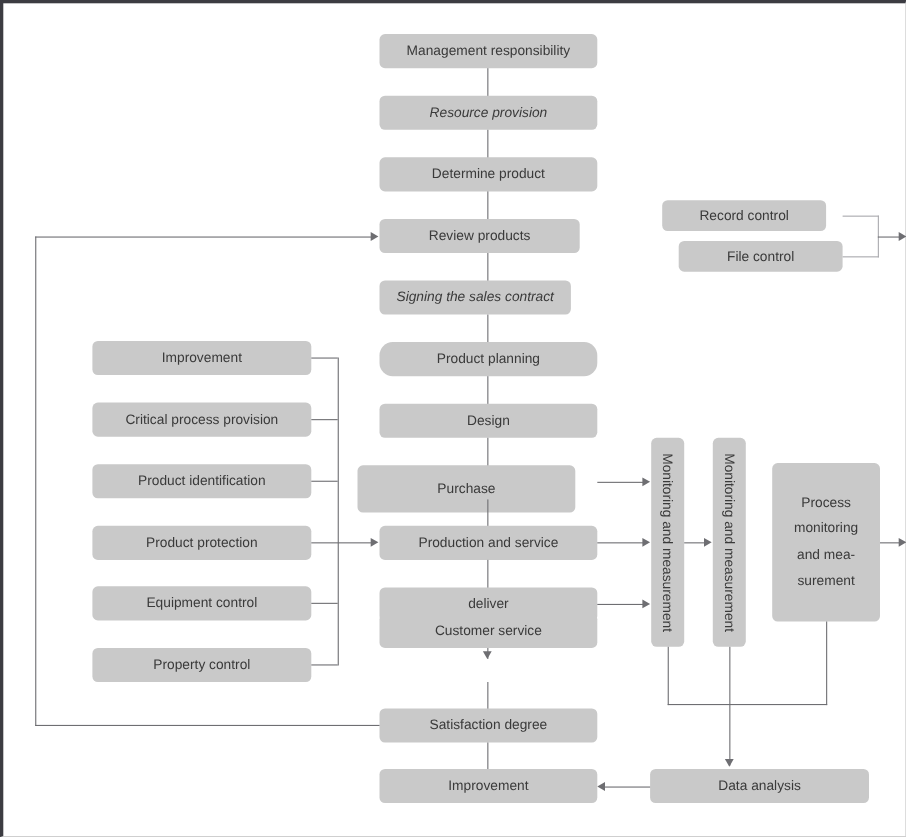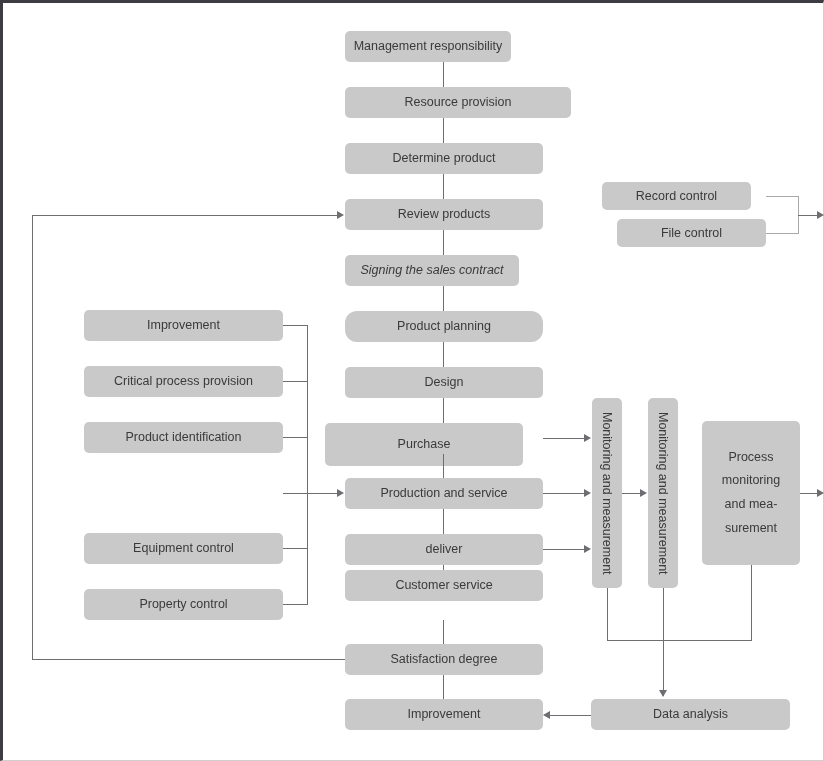--- a/index.html
+++ b/index.html
@@ -78,39 +78,39 @@
     border-right: 7px solid #6e6e72;
   }
 </style>
 </head>
 <body>
 
 <div id="canvas">
 
   <div id="frame-dark"></div>
 
-  <div class="node" style="left:345px; top:31px; width:166px; height:31px;">
+  <div class="node" style="left:345px; top:31px; width:198px; height:31px;">
     <span>Management responsibility</span>
   </div>
   <div class="ln v" style="left:443px; top:62px; height:34px;"></div>
   <div class="arrowhead down" style="left:439px; top:89px;"></div>
 
-  <div class="node" style="left:345px; top:87px; width:226px; height:31px;">
+  <div class="node" style="left:345px; top:87px; width:198px; height:31px;font-style:italic;">
     <span>Resource provision</span>
   </div>
   <div class="ln v" style="left:443px; top:118px; height:34px;"></div>
   <div class="arrowhead down" style="left:439px; top:145px;"></div>
 
   <div class="node" style="left:345px; top:143px; width:198px; height:31px;">
     <span>Determine product</span>
   </div>
   <div class="ln v" style="left:443px; top:174px; height:34px;"></div>
   <div class="arrowhead down" style="left:439px; top:201px;"></div>
 
-  <div class="node" style="left:345px; top:199px; width:198px; height:31px;">
+  <div class="node" style="left:345px; top:199px; width:182px; height:31px;">
     <span>Review products</span>
   </div>
   <div class="ln v" style="left:443px; top:230px; height:34px;"></div>
   <div class="arrowhead down" style="left:439px; top:257px;"></div>
 
   <div class="node" style="left:345px; top:255px; width:174px; height:31px;font-style:italic;">
     <span>Signing the sales contract</span>
   </div>
   <div class="ln v" style="left:443px; top:286px; height:34px;"></div>
   <div class="arrowhead down" style="left:439px; top:313px;"></div>
@@ -138,21 +138,21 @@
   </div>
   <div class="ln v" style="left:443px; top:509px; height:34px;"></div>
   <div class="arrowhead down" style="left:439px; top:536px;"></div>
 
   <div class="node" style="left:345px; top:534px; width:198px; height:31px;">
     <span>deliver</span>
   </div>
   <div class="ln v" style="left:443px; top:565px; height:34px;"></div>
   <div class="arrowhead down" style="left:439px; top:592px;"></div>
 
-  <div class="node" style="left:345px; top:570px; width:198px; height:31px;">
+  <div class="node" style="left:345px; top:558px; width:198px; height:31px;">
     <span>Customer service</span>
   </div>
   <div class="ln v" style="left:443px; top:620px; height:34px;"></div>
   <div class="arrowhead down" style="left:439px; top:647px;"></div>
 
   <div class="node" style="left:345px; top:644px; width:198px; height:31px;">
     <span>Satisfaction degree</span>
   </div>
   <div class="ln v" style="left:443px; top:675px; height:34px;"></div>
   <div class="arrowhead down" style="left:439px; top:702px;"></div>
@@ -167,20 +167,23 @@
   <div class="arrowhead right" style="left:337px; top:211px;"></div>
 
   <div class="node" style="left:84px; top:310px; width:199px; height:31px;">
     <span>Improvement</span>
   </div>
   <div class="node" style="left:84px; top:366px; width:199px; height:31px;">
     <span>Critical process provision</span>
   </div>
   <div class="node" style="left:84px; top:422px; width:199px; height:31px;">
     <span>Product identification</span>
+  </div>
+  <div class="node" style="left:84px; top:478px; width:199px; height:31px;">
+    <span>Product protection</span>
   </div>
   <div class="node" style="left:84px; top:533px; width:199px; height:31px;">
     <span>Equipment control</span>
   </div>
   <div class="node" style="left:84px; top:589px; width:199px; height:31px;">
     <span>Property control</span>
   </div>
 
   <div class="ln h" style="left:283px; top:325px; width:24px;"></div>
   <div class="ln h" style="left:283px; top:381px; width:24px;"></div>

